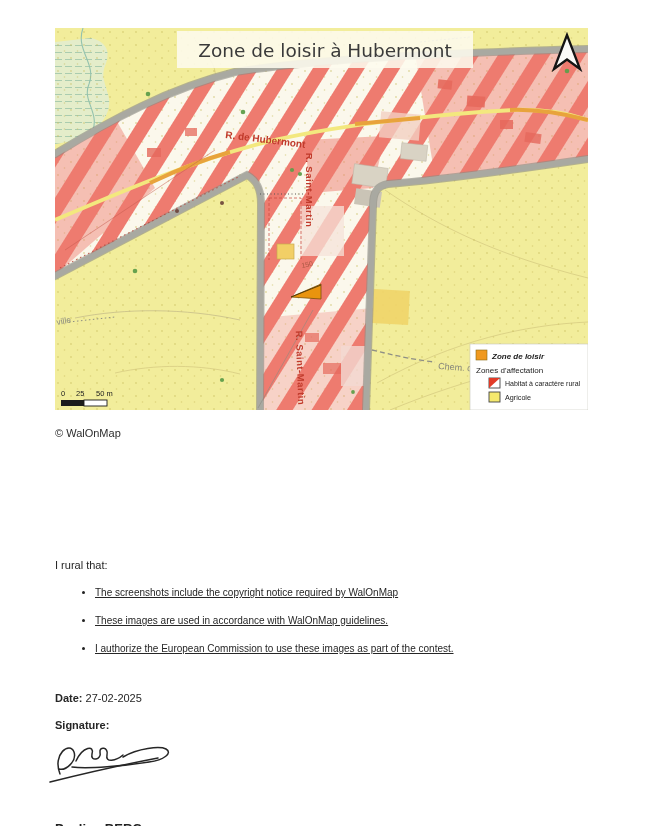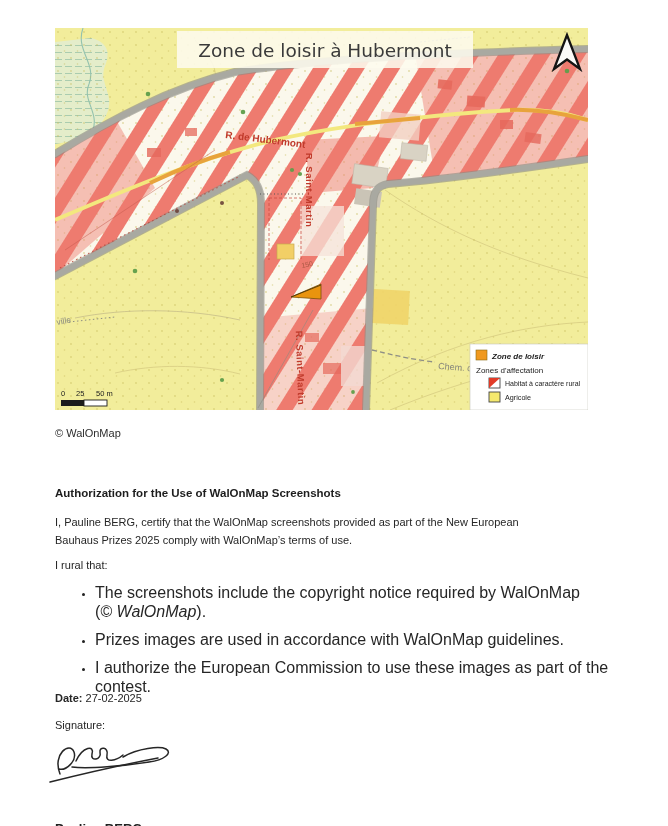--- a/index.html
+++ b/index.html
@@ -9,27 +9,27 @@
     margin:0 auto;
   }
   .abs{position:absolute;}
   .map-wrap{left:55px;top:28px;width:533px;height:382px;}
   .copyright{left:55px;top:427px;font-size:11px;color:#2e2e2e;}
   .heading{left:55px;top:487px;font-size:11.5px;font-weight:bold;color:#1d1d1d;}
   .intro{left:55px;top:513px;font-size:11px;line-height:18px;width:545px;}
   .intro span{display:block;}
   .attest{left:55px;top:559px;font-size:11px;}
   ul.points{left:55px;top:583px;margin:0;padding:0 0 0 40px;list-style:disc;width:520px;}
-  ul.points li{font-size:16px;line-height:19px;margin-bottom:9px;color:#262626;}
+  ul.points li{font-size:10px;line-height:19px;margin-bottom:9px;color:#262626;text-decoration:underline;}
   ul.points li::marker{color:#222;font-size:10px;}
   .b1line2{display:block;}
   .it{font-style:italic;}
   .dateline{left:55px;top:692px;font-size:11px;}
   .bold{font-weight:bold;margin-top:12px;}
-  .siglabel{left:55px;top:719px;font-size:11px;font-weight:normal;}
+  .siglabel{left:55px;top:719px;font-size:11px;font-weight:bold;}
   .sigsvg{left:46px;top:738px;}
   .signame{left:55px;top:821px;font-size:13px;color:#222;font-weight:bold;}
   svg text{font-family:"Liberation Sans",sans-serif;}
   .maptitle{font-family:"DejaVu Sans",sans-serif;}
 </style>
 </head>
 <body>
 
 <div class="page">
 
@@ -191,35 +191,29 @@
           <text x="450" y="358" font-size="7" fill="#222">Habitat à caractère rural</text>
           <rect x="434" y="364" width="11" height="10" fill="#f5e96e" stroke="#444" stroke-width="0.9"></rect>
           <text x="450" y="372" font-size="7.2" fill="#222">Agricole</text>
         </g>
       </g>
     </svg>
   </div>
 
   <div class="abs copyright">© WalOnMap</div>
 
-  <div class="abs heading">Authorization for the Use of WalOnMap Screenshots</div>
-
-  <div class="abs intro">
-    <span>I, Pauline BERG, certify that the WalOnMap screenshots provided as part of the New European</span>
-    <span>Bauhaus Prizes 2025 comply with WalOnMap’s terms of use.</span>
-  </div>
+
 
   <div class="abs attest">I rural that:</div>
 
   <ul class="abs points">
     <li>
       <span>The screenshots include the copyright notice required by WalOnMap</span>
-      <span class="b1line2"><span>(</span><span class="it">© WalOnMap</span><span>).</span></span>
     </li>
-    <li>Prizes images are used in accordance with WalOnMap guidelines.</li>
+    <li>These images are used in accordance with WalOnMap guidelines.</li>
     <li>I authorize the European Commission to use these images as part of the contest.</li>
   </ul>
 
   <div class="abs dateline">
     <span class="bold">Date:</span>
     <span>27-02-2025</span>
   </div>
 
   <div class="abs siglabel">Signature:</div>
 

